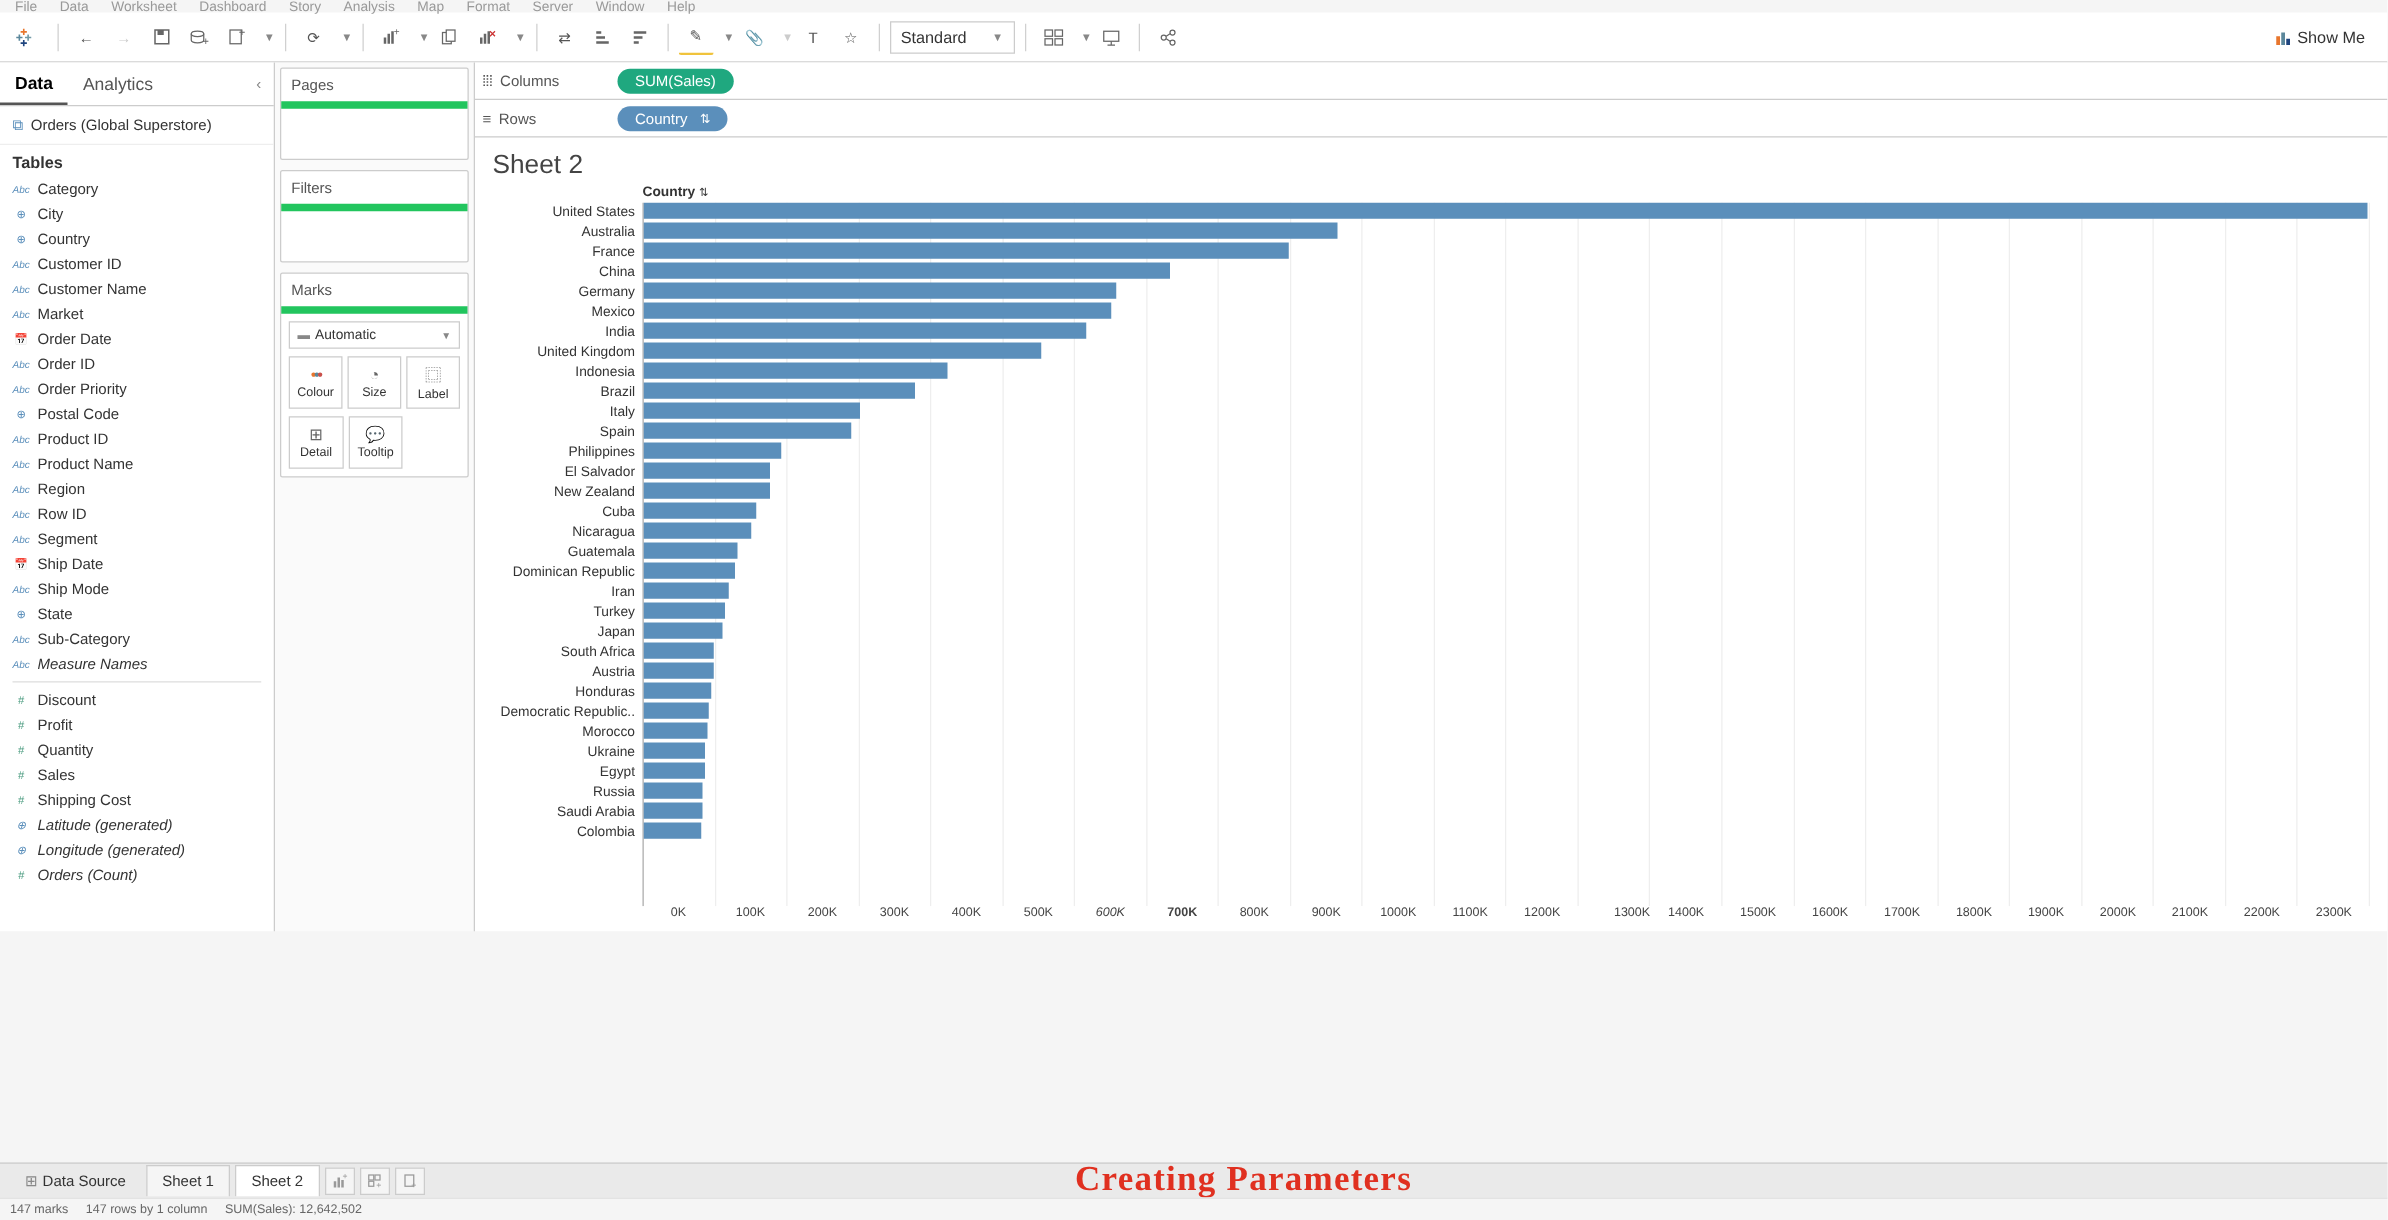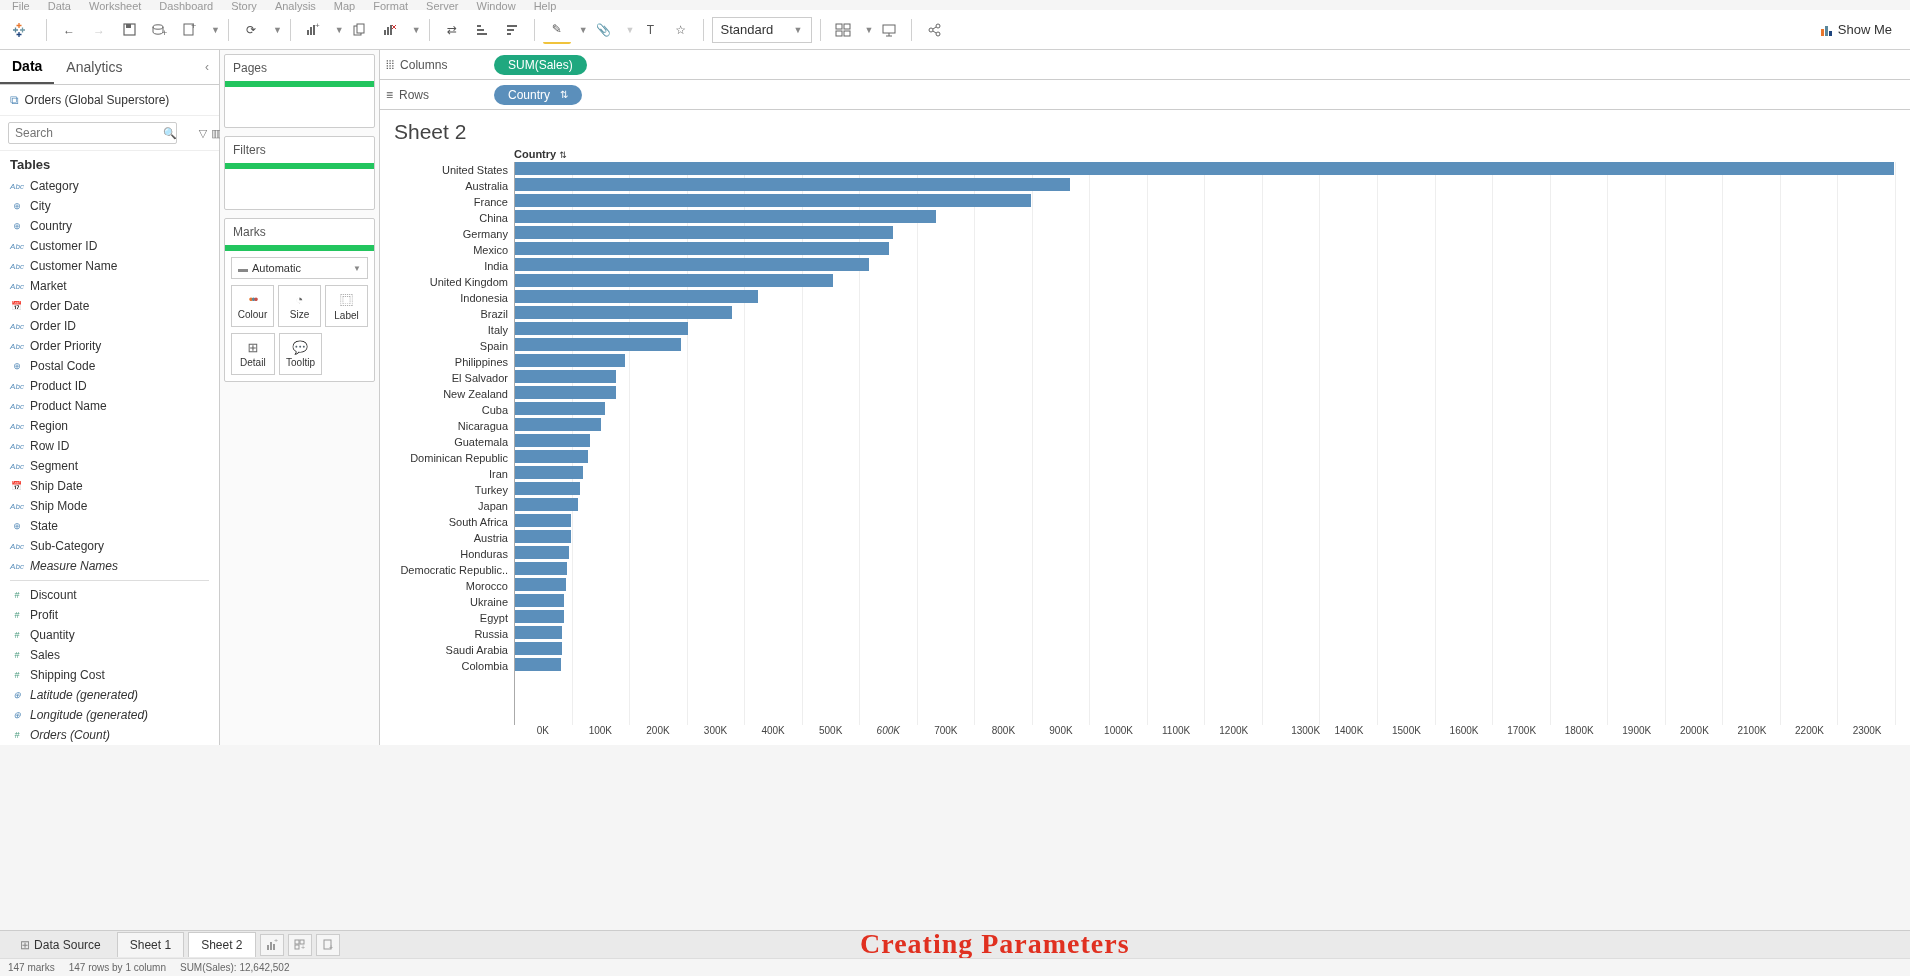--- a/index.html
+++ b/index.html
@@ -235,27 +235,20 @@
 
   <div class="left-pane">
     <div class="tabs-row">
       <div class="tab active">Data</div>
       <div class="tab">Analytics</div>
       <div class="collapse">‹</div>
     </div>
     <div class="ds-row">
       <span style="color:#5b8fbb">⧉</span>
       <span>Orders (Global Superstore)</span>
-    </div>
-    <div class="search-row">
-      <input class="search-input" placeholder="Search" style="">
-      <span style="position:relative; left:-18px; color:#aaa; font-size:11px;">🔍</span>
-      <div class="mini-btn">▽</div>
-      <div class="mini-btn">▥</div>
-      <div class="mini-btn" style="font-size:8px">▼</div>
     </div>
     <div class="tables-h">Tables</div>
     <div class="field-list" id="field-list">
     <div class="field-item">
           <span class="fi-icon abc">Abc</span>
           <span>Category</span>
         </div>
         <div class="field-item">
           <span class="fi-icon globe">⊕</span>
           <span>City</span>
@@ -539,21 +532,21 @@
         </div>
       </div>
       <div class="x-axis" id="x-axis">
           <div class="x-tick" style="width: 4.16667%;">0K</div>
           <div class="x-tick" style="width: 4.16667%;">100K</div>
           <div class="x-tick" style="width: 4.16667%;">200K</div>
           <div class="x-tick" style="width: 4.16667%;">300K</div>
           <div class="x-tick" style="width: 4.16667%;">400K</div>
           <div class="x-tick" style="width: 4.16667%;">500K</div>
           <div class="x-tick" style="width: 4.16667%; font-style: italic;">600K</div>
-          <div class="x-tick" style="width: 4.16667%;">700K</div>
+          <div class="x-tick" style="width: 4.16667%; font-weight: bold;">700K</div>
           <div class="x-tick" style="width: 4.16667%;">800K</div>
           <div class="x-tick" style="width: 4.16667%;">900K</div>
           <div class="x-tick" style="width: 4.16667%;">1000K</div>
           <div class="x-tick" style="width: 4.16667%;">1100K</div>
           <div class="x-tick" style="width: 4.16667%;">1200K</div>
           <div class="x-tick" style="width: 4.16667%; text-align: right;">1300K</div>
           <div class="x-tick" style="width: 4.16667%;">1400K</div>
           <div class="x-tick" style="width: 4.16667%;">1500K</div>
           <div class="x-tick" style="width: 4.16667%;">1600K</div>
           <div class="x-tick" style="width: 4.16667%;">1700K</div>

